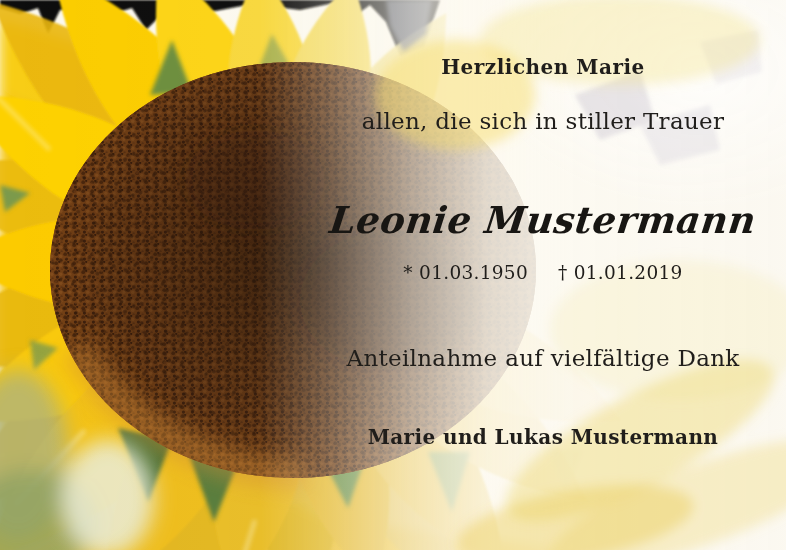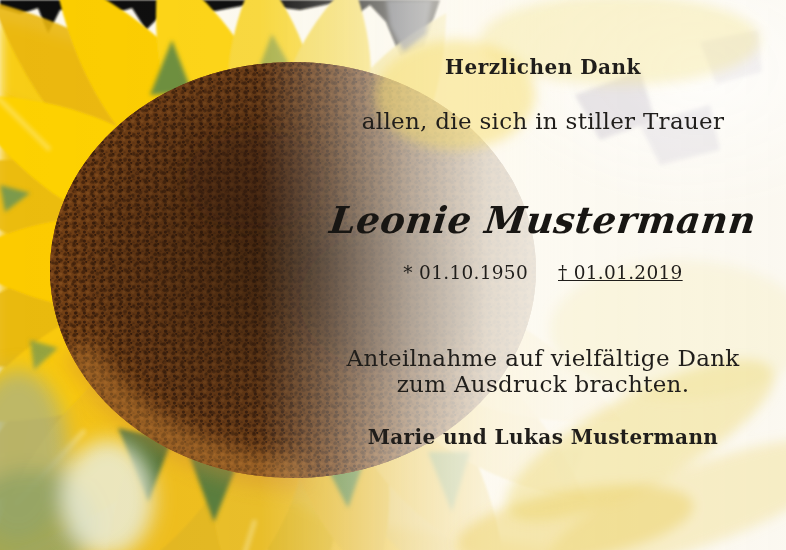--- a/index.html
+++ b/index.html
@@ -23,21 +23,21 @@
     white-space:nowrap;
   }
   .title{font-weight:bold;font-size:20px;letter-spacing:.5px;}
   .name{
     font-size:37px;font-weight:bold;font-style:italic;
     transform:skewX(-7deg);
     letter-spacing:.5px;
     color:#181613;
   }
   .dates{font-size:18.5px;}
-  .dates .death{margin-left:30px;text-decoration:underline;}
+  .dates .death{margin-left:30px;}
   .family{font-weight:bold;font-size:20px;letter-spacing:.4px;}
 </style>
 </head>
 <body>
 
 <div class="card">
 
   <svg class="photo" viewBox="0 0 786 550" aria-hidden="true">
     <defs>
       <filter id="b1" x="-30%" y="-30%" width="160%" height="160%">
@@ -182,24 +182,23 @@
         <ellipse cx="680" cy="330" rx="130" ry="70" fill="#f6ecb4" opacity="0.3"></ellipse>
         <ellipse cx="640" cy="440" rx="150" ry="45" fill="#eed978" opacity="0.45" transform="rotate(-28 640 440)"></ellipse>
         <ellipse cx="700" cy="505" rx="160" ry="40" fill="#f0dd84" opacity="0.4" transform="rotate(-20 700 505)"></ellipse>
         <ellipse cx="575" cy="525" rx="120" ry="35" fill="#eace5c" opacity="0.45" transform="rotate(-10 575 525)"></ellipse>
         <ellipse cx="455" cy="95" rx="80" ry="55" fill="#f7dd6e" opacity="0.5"></ellipse>
       </g>
     </g>
   </svg>
 
   <div class="text-col">
-    <div class="line title" style="top:55px">Herzlichen Dank</div>
+    <div class="line title" style="top:55px">Herzlichen Marie</div>
     <div class="line" style="top:108px">allen, die sich in stiller Trauer</div>
     <div class="line name" style="top:198px">Leonie Mustermann</div>
     <div class="line dates" style="top:262px">
-      <span>* 01.10.1950</span><span class="death">† 01.01.2019</span>
+      <span>* 01.03.1950</span><span class="death">† 01.01.2019</span>
     </div>
     <div class="line" style="top:345px">Anteilnahme auf vielfältige Dank</div>
-    <div class="line" style="top:371px">zum Ausdruck brachten.</div>
     <div class="line family" style="top:425px">Marie und Lukas Mustermann</div>
   </div>
 
 </div>
 
 </body></html>

